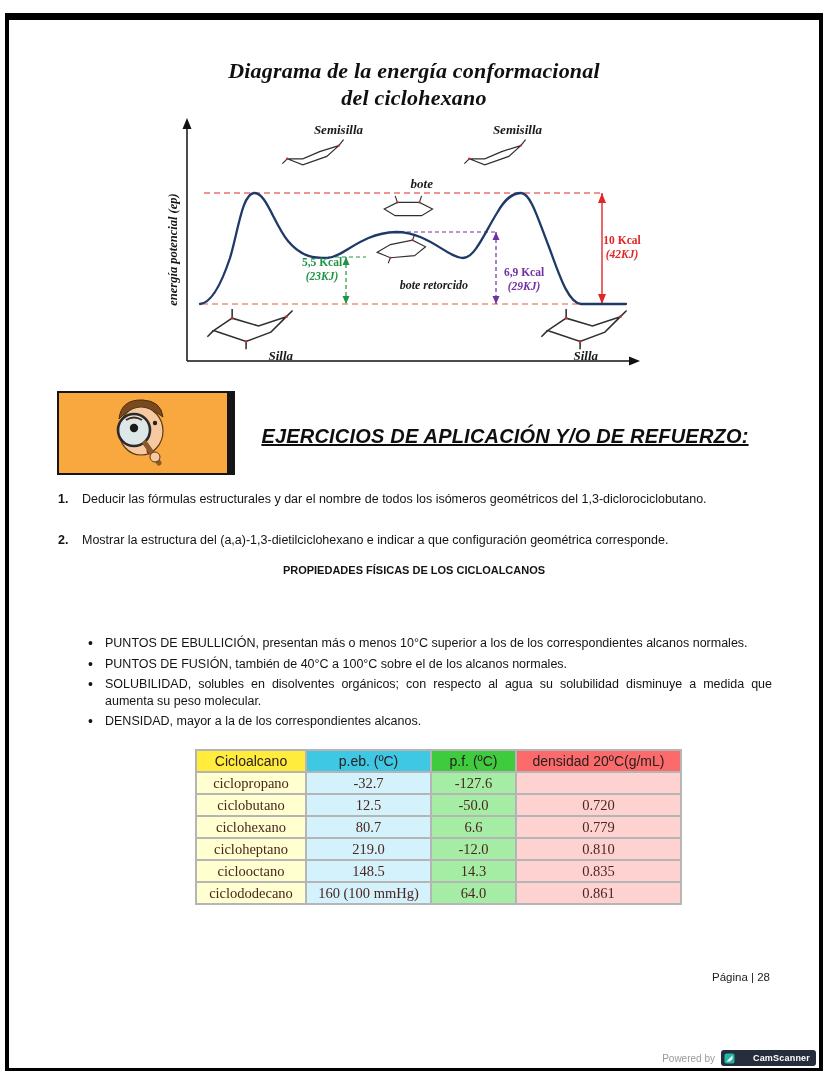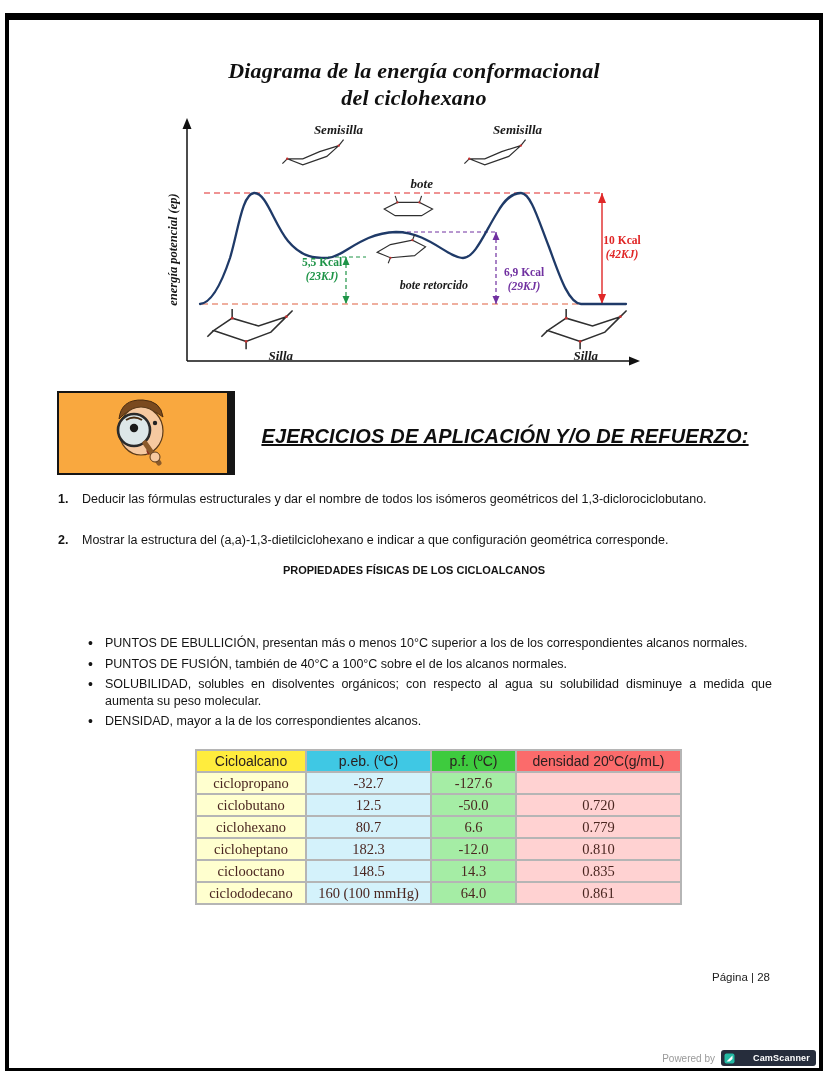--- a/index.html
+++ b/index.html
@@ -261,21 +261,21 @@
       <td class="c4">0.720</td>
     </tr>
     <tr>
       <td class="c1">ciclohexano</td>
       <td class="c2">80.7</td>
       <td class="c3">6.6</td>
       <td class="c4">0.779</td>
     </tr>
     <tr>
       <td class="c1">cicloheptano</td>
-      <td class="c2">182.3</td>
+      <td class="c2">219.0</td>
       <td class="c3">-12.0</td>
       <td class="c4">0.810</td>
     </tr>
     <tr>
       <td class="c1">ciclooctano</td>
       <td class="c2">148.5</td>
       <td class="c3">14.3</td>
       <td class="c4">0.835</td>
     </tr>
     <tr>

